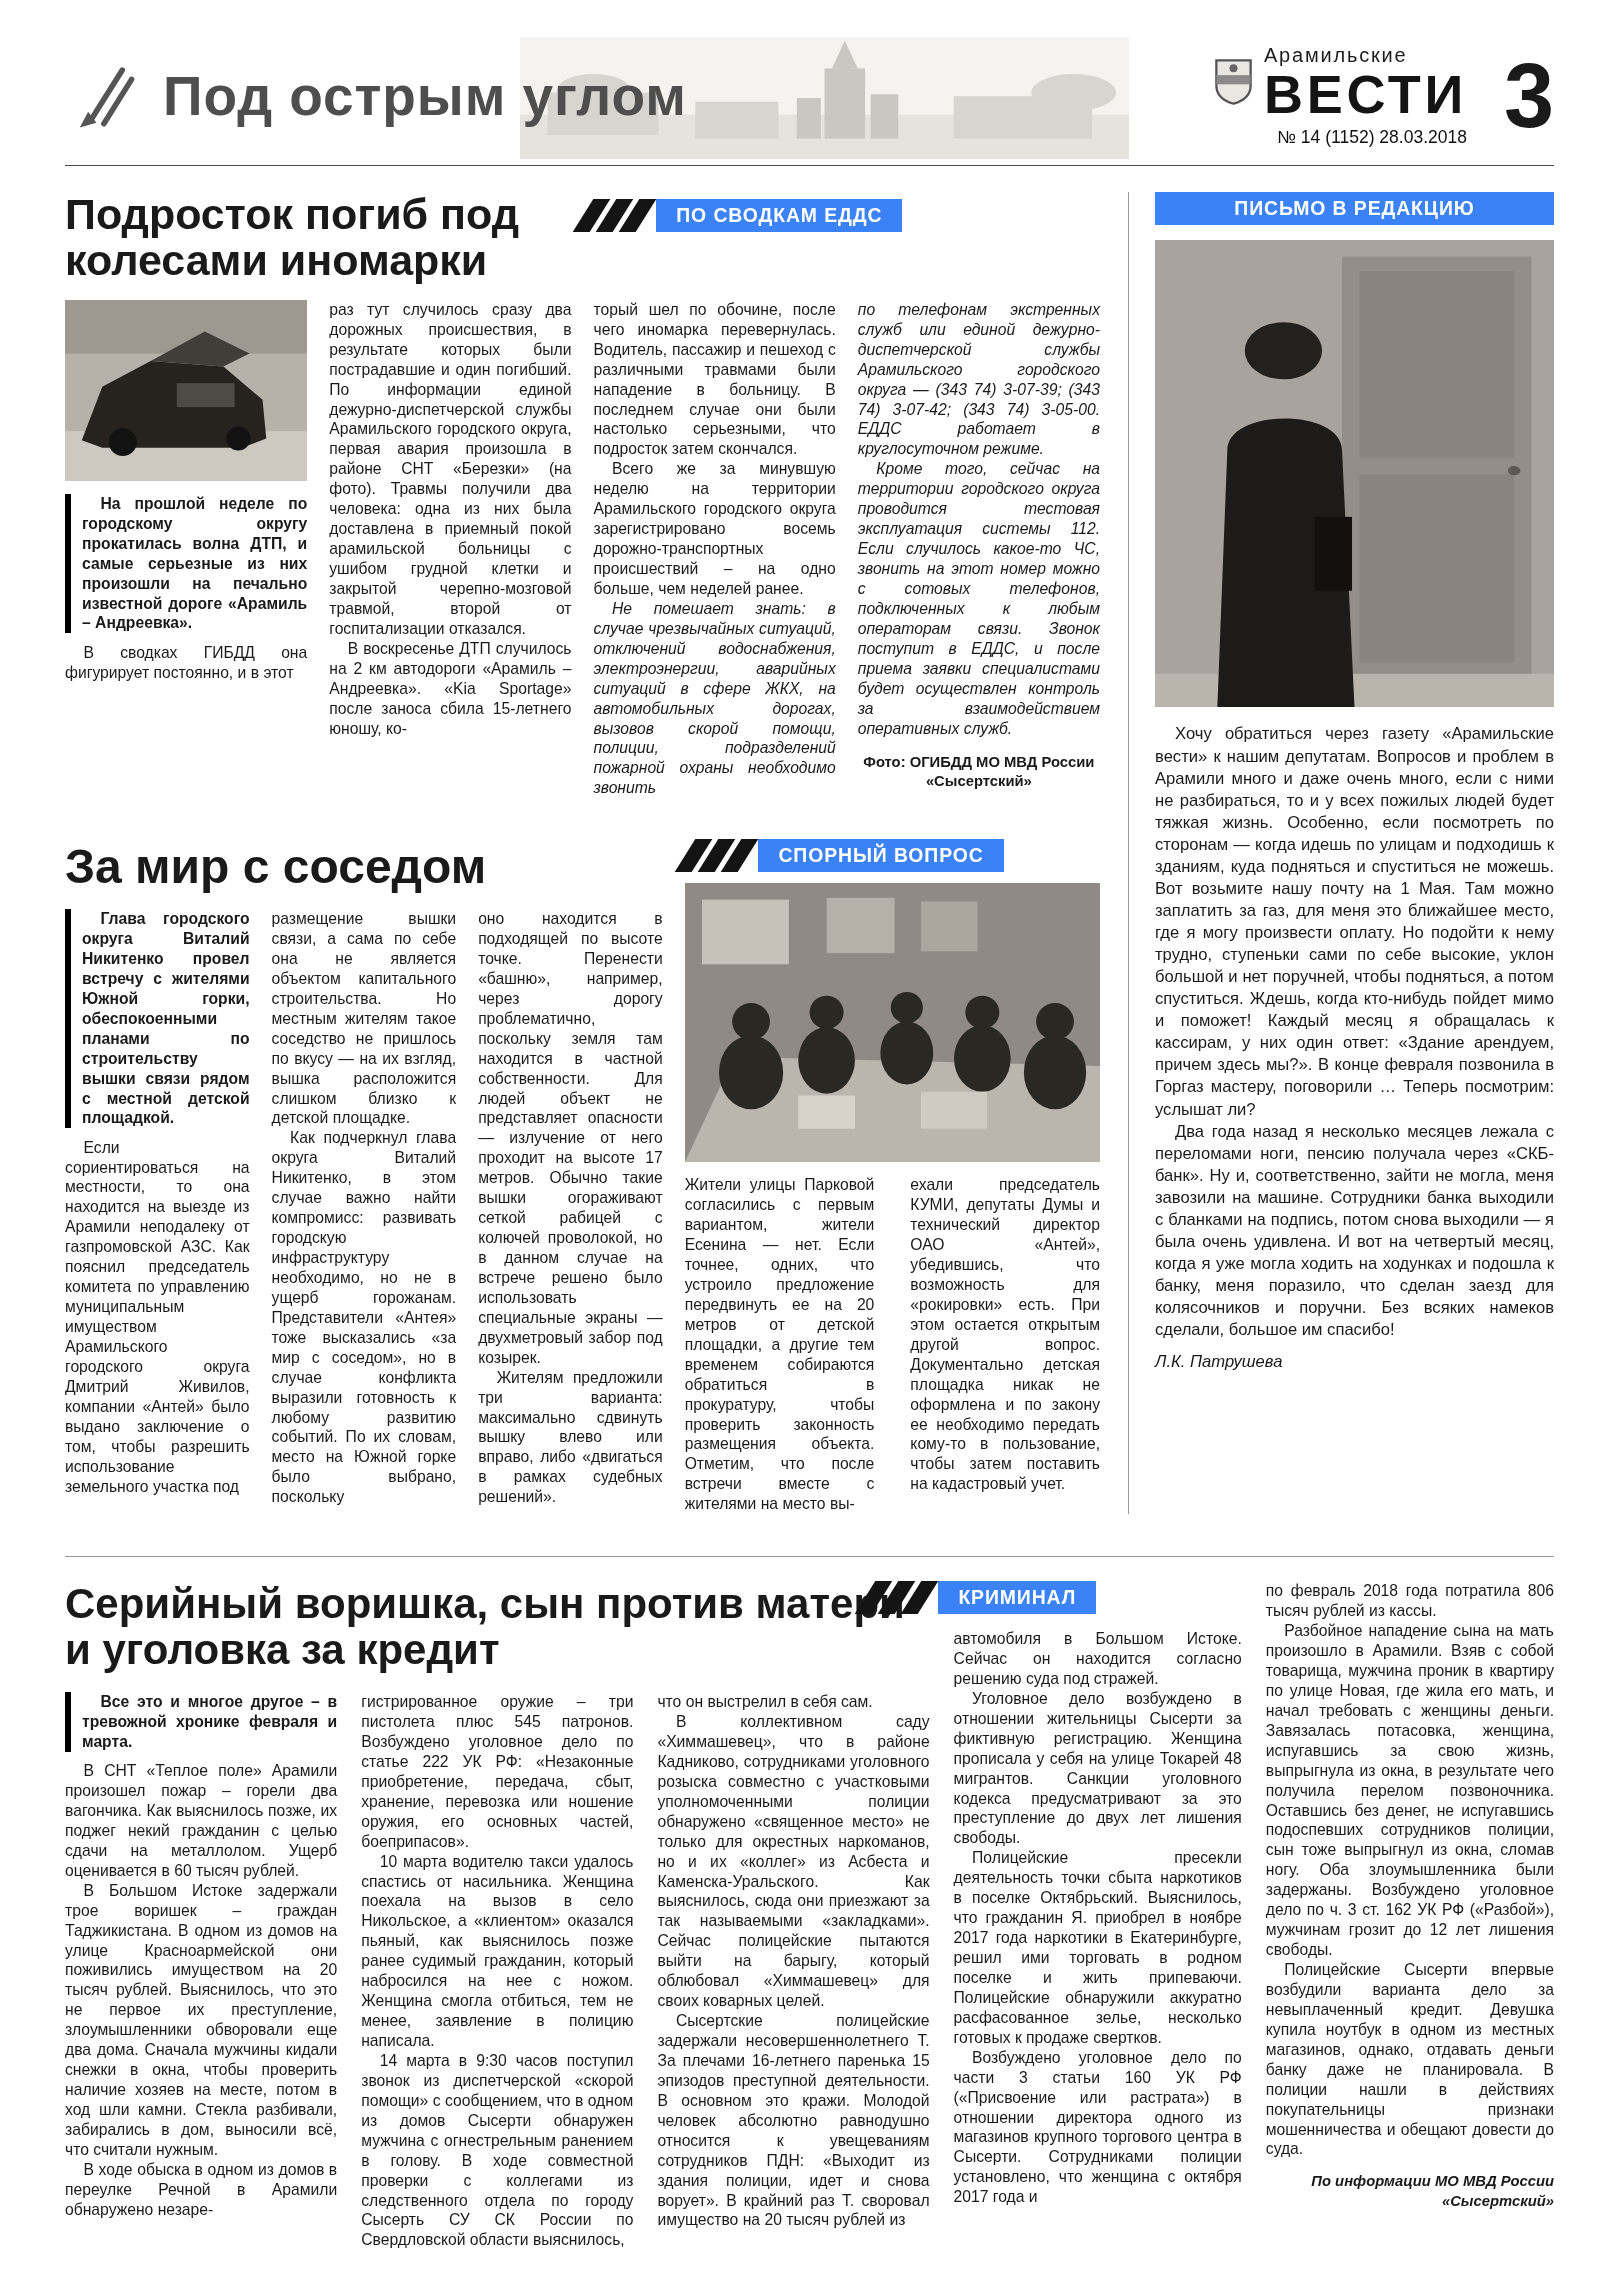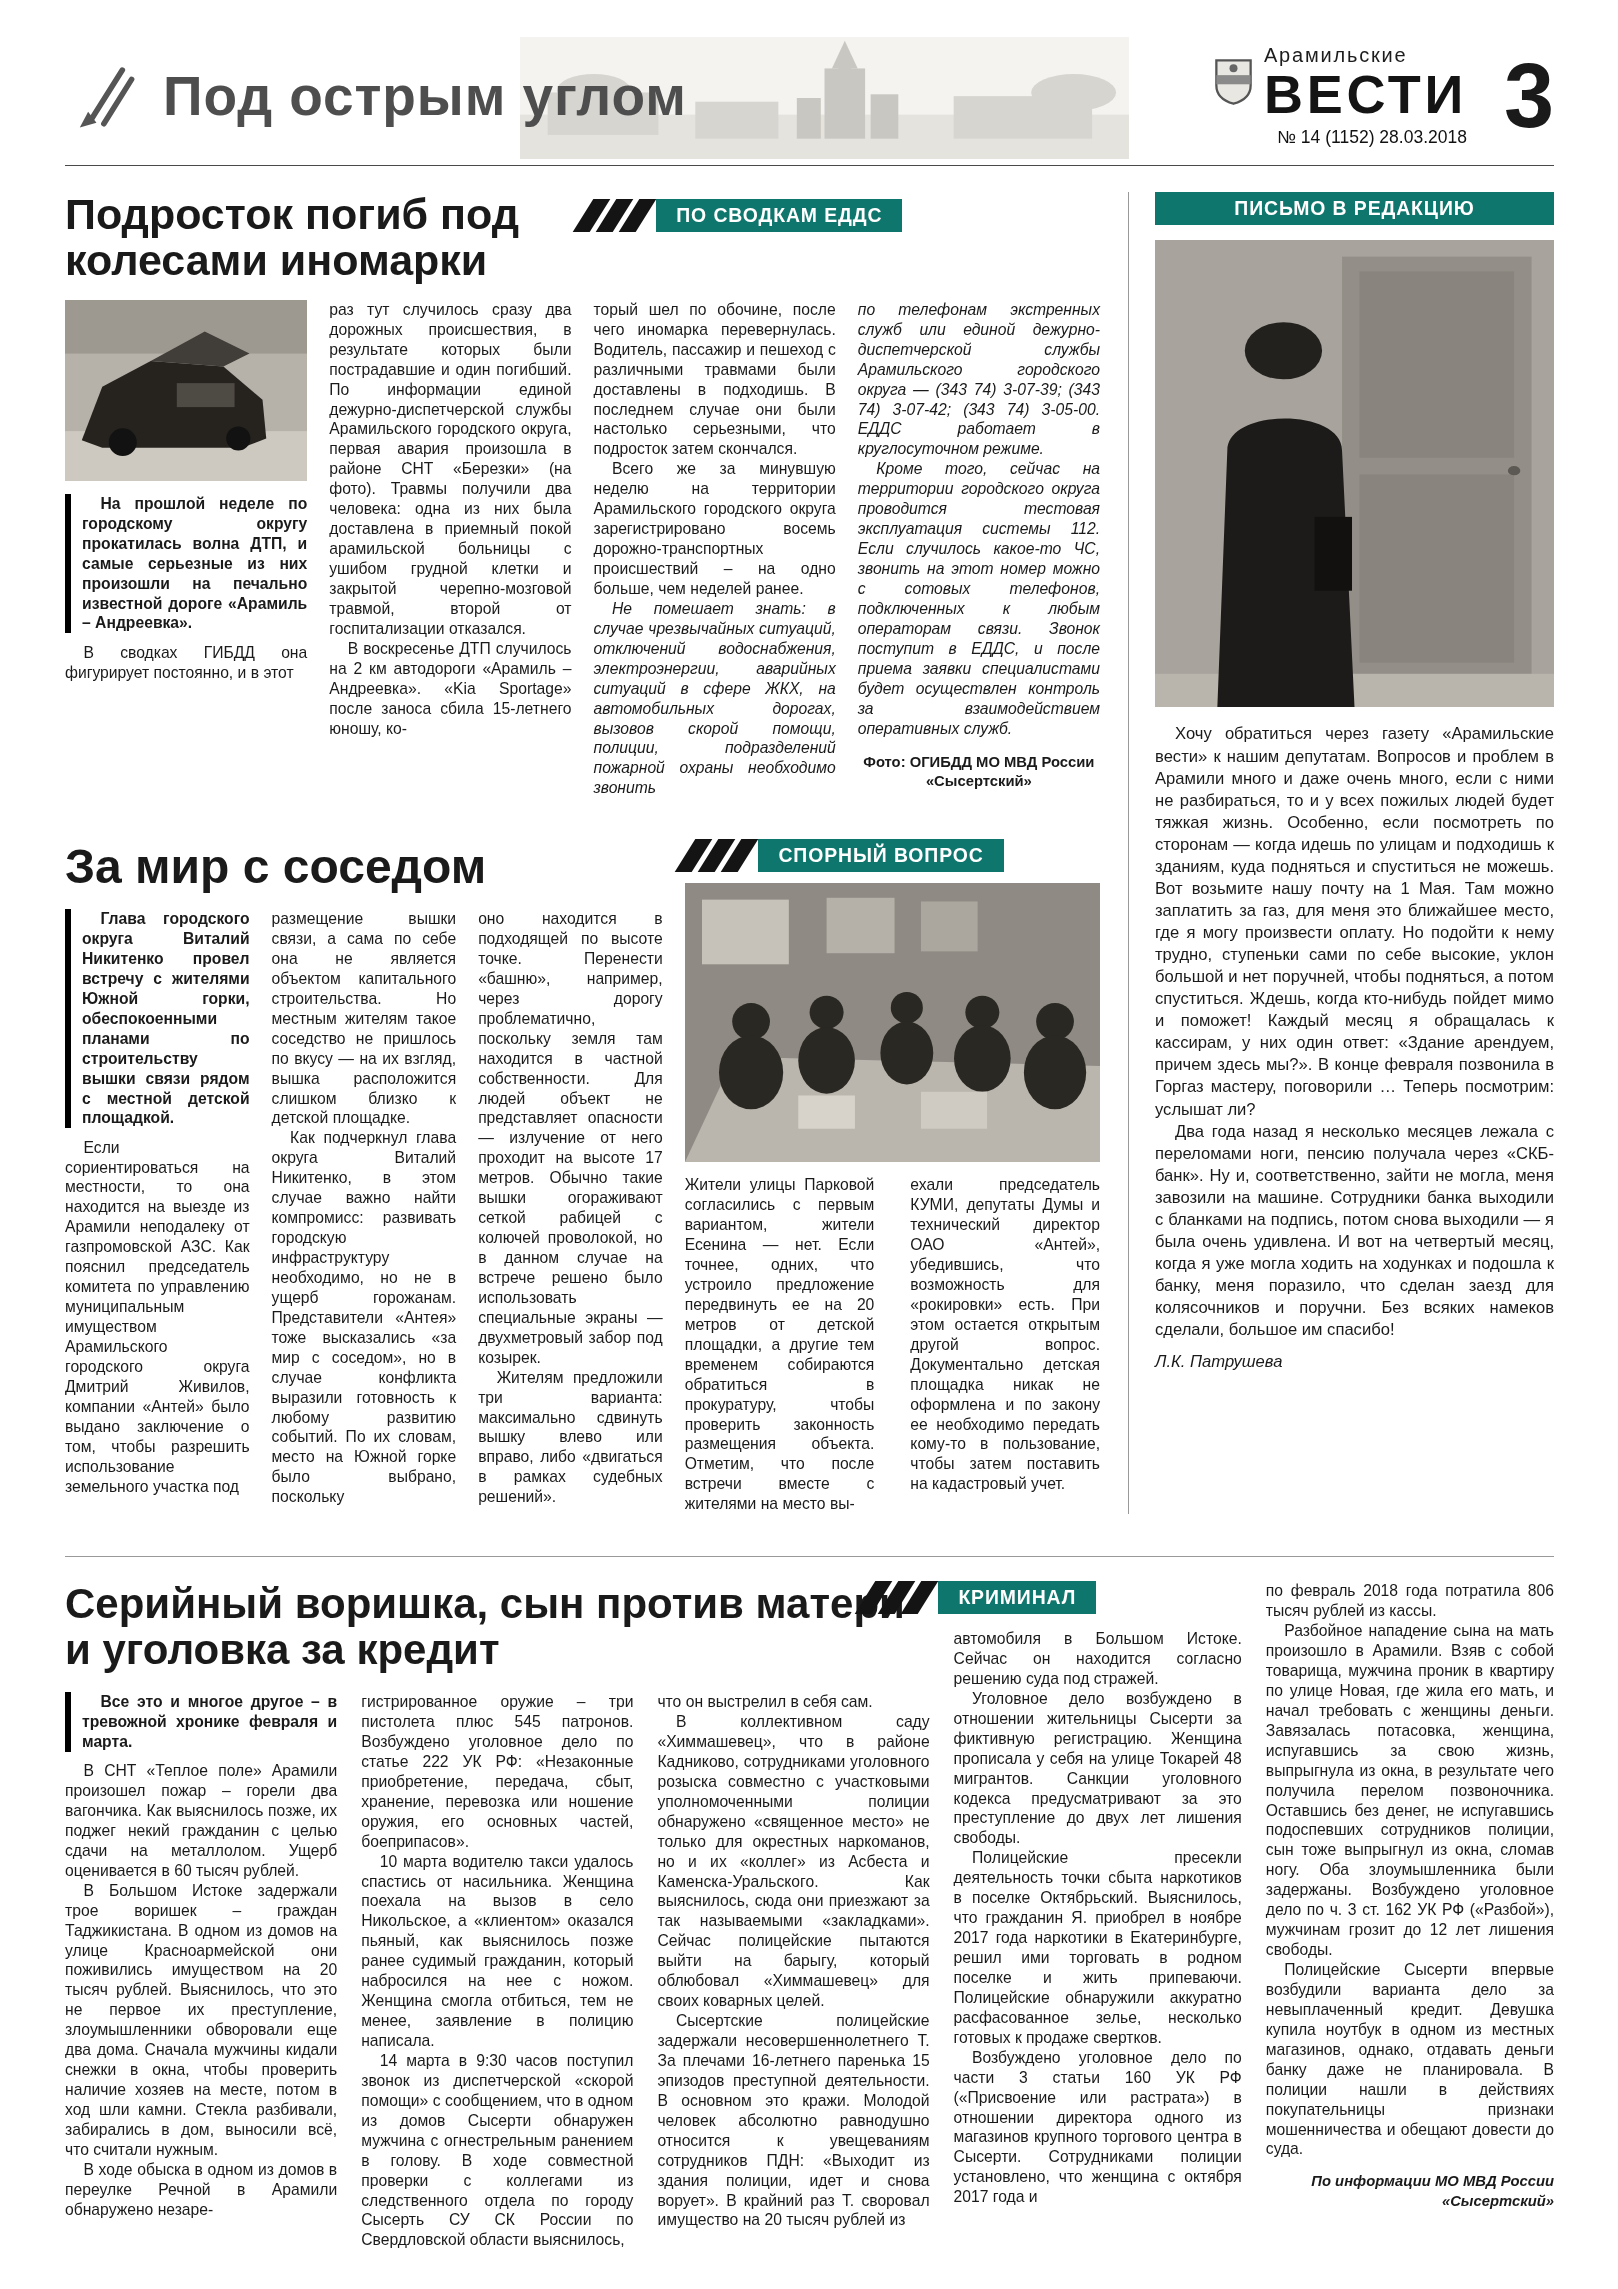--- a/index.html
+++ b/index.html
@@ -18,21 +18,21 @@
   .crest{width:39px;height:48px;flex:none;}
   .paper-name-small{font-size:20px;letter-spacing:1.8px;color:#1d1d1d;margin-bottom:1.8px;}
   .paper-name-big{font-size:54px;font-weight:bold;letter-spacing:3.7px;color:#141414;line-height:.95;}
   .issue-line{font-size:17.5px;margin-top:7.4px;color:#111;}
   .page-num{font-size:90px;font-weight:bold;line-height:.9;margin-left:13px;position:relative;z-index:1;}
 
   
   .kicker{display:flex;align-items:stretch;height:33px;}
   .stripes{display:flex;gap:6.5px;margin-right:11px;}
   .stripes i{display:block;width:16.6px;background:#141414;transform:skewX(-32deg);}
-  .klabel{background:#0f766e;color:#fff;font-weight:bold;font-size:19.4px;letter-spacing:0.9px;display:flex;align-items:center;padding:0 20px;white-space:nowrap;}
+  .klabel{background:#3b82f6;color:#fff;font-weight:bold;font-size:19.4px;letter-spacing:0.9px;display:flex;align-items:center;padding:0 20px;white-space:nowrap;}
   .kicker.full{width:100%;text-align:right;}
   .kicker.full .klabel{flex:1;justify-content:center;}
 
   
   .bodytext p{font-size:15.7px;line-height:1.27;text-align:justify;text-indent:18.5px;}
   .bodytext p.cont{text-indent:0;}
   .it{font-style:italic;}
   .lead{font-weight:bold;font-size:16px;line-height:1.3;border-left:6.5px solid #000;padding-left:11px;text-align:justify;margin:13px 0 9.2px;}
   .lead.first{margin-top:0;}
   .credit{font-weight:bold;font-size:14.8px;text-align:center;margin-top:14.8px;line-height:1.3;}
@@ -164,21 +164,21 @@
               </svg>
             </div>
             <p class="lead">На прошлой неделе по городскому округу прокатилась волна ДТП, и самые серьезные из них произошли на печально известной дороге «Арамиль – Андреевка».</p>
             <p>В сводках ГИБДД она фигурирует постоянно, и в этот</p>
           </div>
           <div class="col">
             <p class="cont">раз тут случилось сразу два дорожных происшествия, в результате которых были пострадавшие и один погибший. По информации единой дежурно-диспетчерской службы Арамильского городского округа, первая авария произошла в районе СНТ «Березки» (на фото). Травмы получили два человека: одна из них была доставлена в приемный покой арамильской больницы с ушибом грудной клетки и закрытой черепно-мозговой травмой, второй от госпитализации отказался.</p>
             <p>В воскресенье ДТП случилось на 2 км автодороги «Арамиль – Андреевка». «Kia Sportage» после заноса сбила 15-летнего юношу, ко-</p>
           </div>
           <div class="col">
-            <p class="cont">торый шел по обочине, после чего иномарка перевернулась. Водитель, пассажир и пешеход с различными травмами были доставлены в подходишь. В последнем случае они были настолько серьезными, что подросток затем скончался.</p>
+            <p class="cont">торый шел по обочине, после чего иномарка перевернулась. Водитель, пассажир и пешеход с различными травмами были нападение в больницу. В последнем случае они были настолько серьезными, что подросток затем скончался.</p>
             <p>Всего же за минувшую неделю на территории Арамильского городского округа зарегистрировано восемь дорожно-транспортных происшествий – на одно больше, чем неделей ранее.</p>
             <p class="it">Не помешает знать: в случае чрезвычайных ситуаций, отключений водоснабжения, электроэнергии, аварийных ситуаций в сфере ЖКХ, на автомобильных дорогах, вызовов скорой помощи, полиции, подразделений пожарной охраны необходимо звонить</p>
           </div>
           <div class="col">
             <p class="it cont">по телефонам экстренных служб или единой дежурно-диспетчерской службы Арамильского городского округа — (343 74) 3-07-39; (343 74) 3-07-42; (343 74) 3-05-00. ЕДДС работает в круглосуточном режиме.</p>
             <p class="it">Кроме того, сейчас на территории городского округа проводится тестовая эксплуатация системы 112. Если случилось какое-то ЧС, звонить на этот номер можно с сотовых телефонов, подключенных к любым операторам связи. Звонок поступит в ЕДДС, и после приема заявки специалистами будет осуществлен контроль за взаимодействием оперативных служб.</p>
             <div class="credit">Фото: ОГИБДД МО МВД России «Сысертский»</div>
           </div>
         </div>
       </section>

